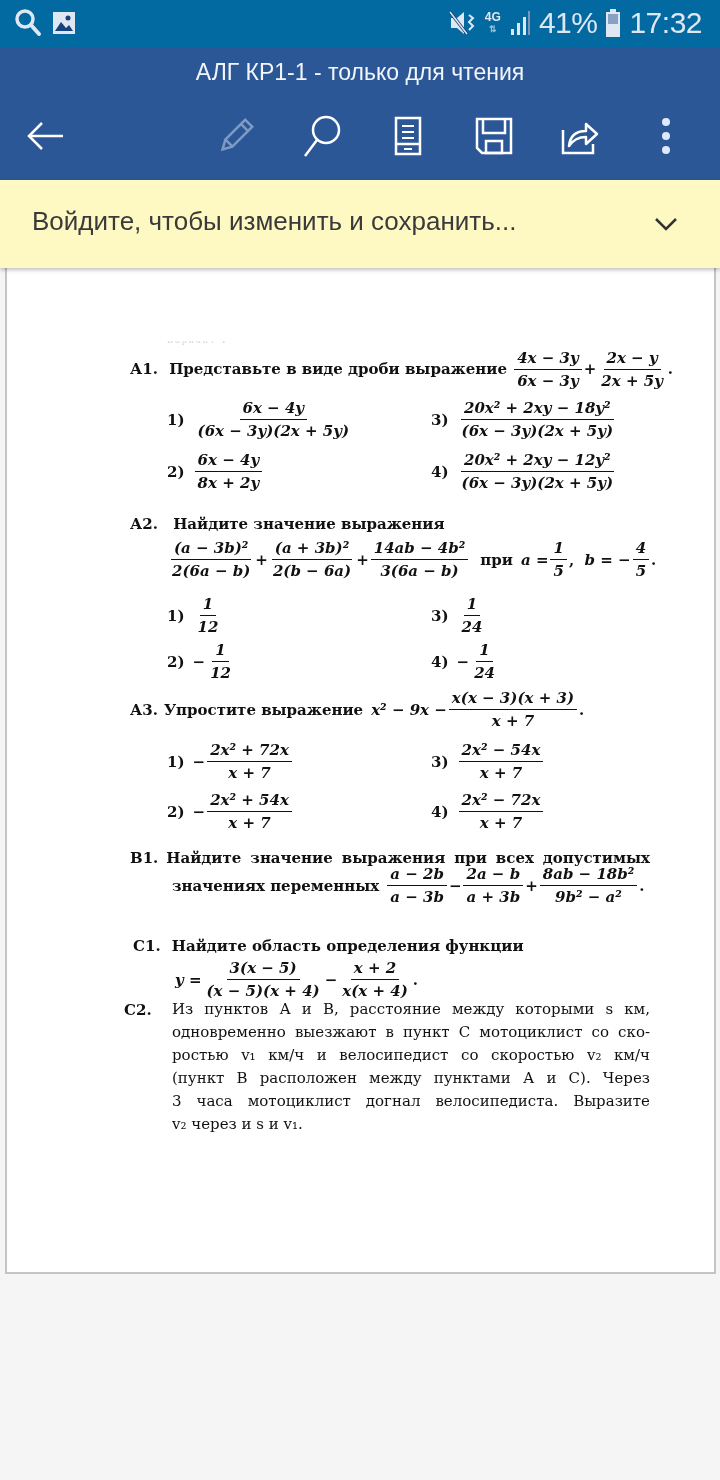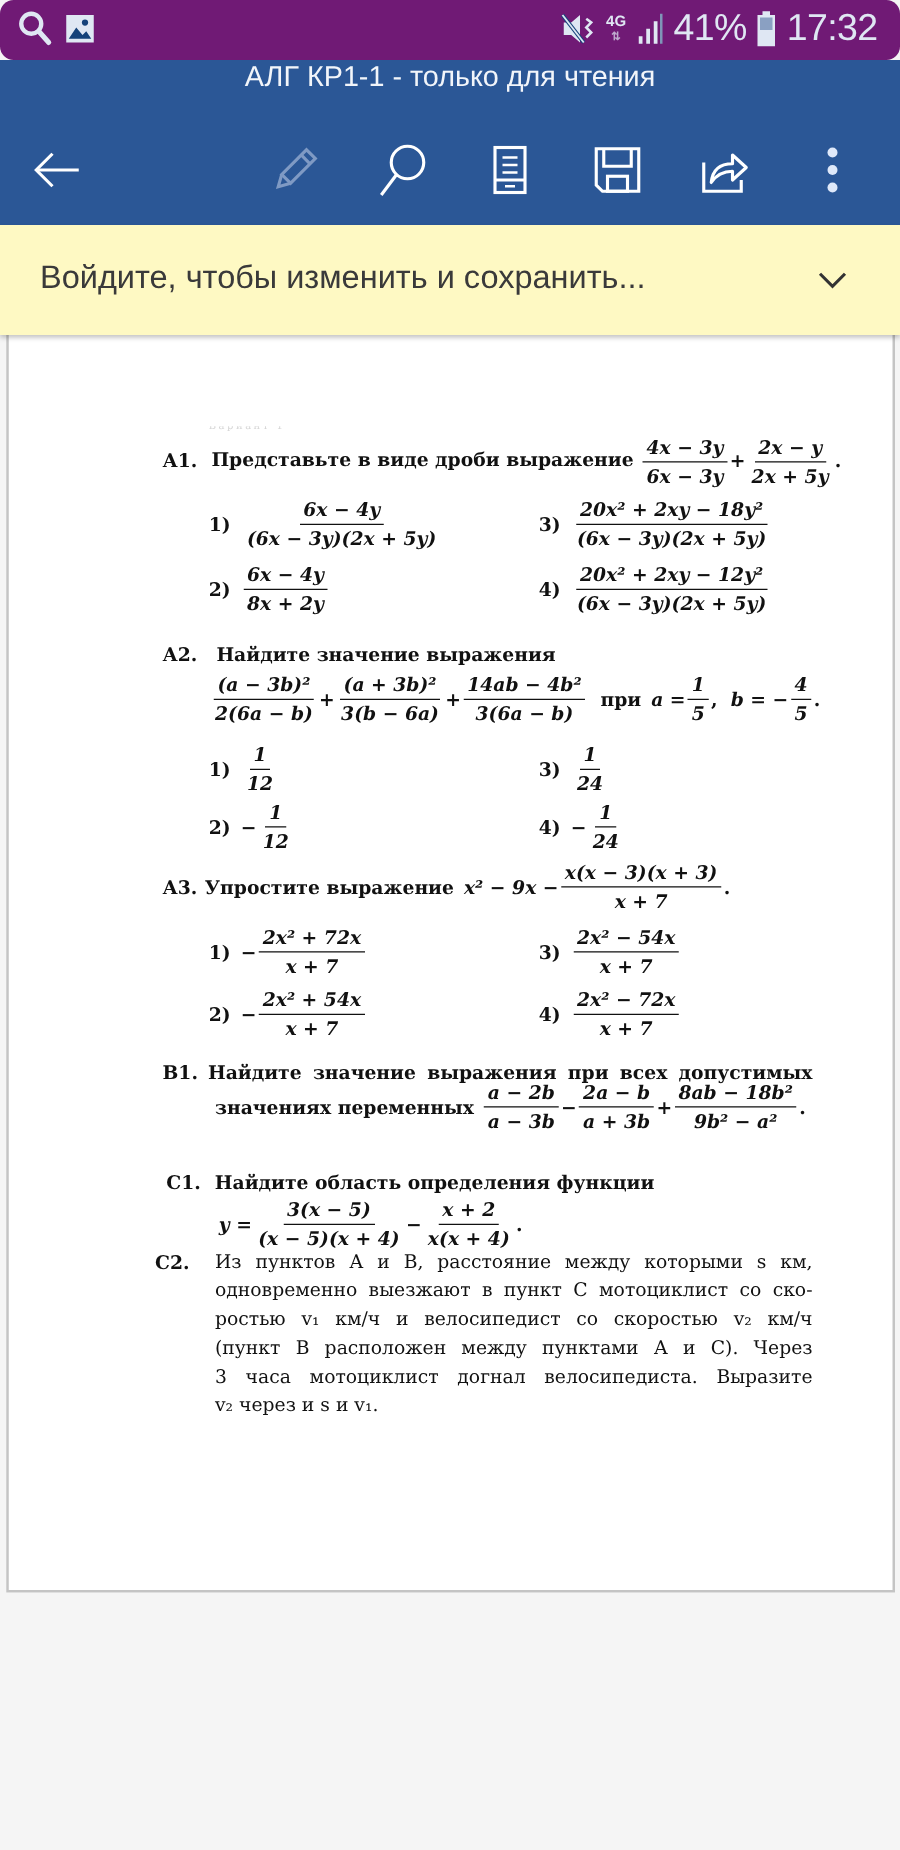--- a/index.html
+++ b/index.html
@@ -1,28 +1,28 @@
 <!DOCTYPE html>
 <html><head>
 <meta charset="utf-8">
 <style>
   * { box-sizing: border-box; margin: 0; padding: 0; }
   html, body { width: 720px; height: 1480px; overflow: hidden; background: #f5f5f5; }
   body { font-family: "DejaVu Sans", sans-serif; position: relative; }
 
   
-  .statusbar { position: absolute; left: 0; top: 0; width: 720px; height: 48px; background: #701a75; color: #dfe7f3; border-radius: 11px; }
+  .statusbar { position: absolute; left: 0; top: 0; width: 720px; height: 48px; background: #0369a1; color: #dfe7f3; }
   .statusbar .left { position: absolute; left: 14px; top: 8px; display: flex; gap: 10px; align-items: center; }
   .statusbar .right { position: absolute; right: 18px; top: 6px; display: flex; gap: 8px; align-items: center; font-family: "Liberation Sans", sans-serif; }
   .sb-text { font-size: 30px; letter-spacing: -0.5px; font-family: "Liberation Sans", sans-serif; }
   .sb-small { font-size: 12px; font-weight: bold; line-height: 11px; text-align: center; }
 
   
   .appbar { position: absolute; left: 0; top: 48px; width: 720px; height: 132px; background: #2b5796; color: #fff; }
-  .appbar .title { position: absolute; left: 0; top: 0; width: 720px; text-align: center; font-size: 23px; font-family: "Liberation Sans", sans-serif; color: #f2f5fa; }
+  .appbar .title { position: absolute; left: 0; top: 11px; width: 720px; text-align: center; font-size: 23px; font-family: "Liberation Sans", sans-serif; color: #f2f5fa; }
   .toolbar { position: absolute; left: 0; top: 58px; width: 720px; height: 60px; }
   .tb-btn { position: absolute; top: 0; width: 60px; height: 60px; display: flex; align-items: center; justify-content: center; }
 
   
   .banner { position: absolute; left: 0; top: 180px; width: 720px; height: 88px; background: #fef9c3; box-shadow: 0 2px 4px rgba(0,0,0,0.25); z-index: 2; }
   .banner .msg { position: absolute; left: 32px; top: 26px; font-size: 26px; color: #3a3a3a; font-family: "Liberation Sans", sans-serif; }
   .banner .chev { position: absolute; right: 40px; top: 30px; width: 28px; height: 28px; }
 
   
   .page { position: absolute; left: 5px; top: 262px; width: 711px; height: 1012px; background: #fff; border: 2px solid #c4c4c4; }
@@ -197,21 +197,21 @@
     <div class="task" style="left:123px; top:250px;">
       <span class="num">А2.</span>
       <span style="margin-left:10px">Найдите значение выражения</span>
     </div>
     <div class="opt" style="left:160px; top:274px;">
       <span class="frac fs">
           <span class="n">(a − 3b)²</span>
           <span class="d">2(6a − b)</span>
         </span>+<span class="frac fs">
           <span class="n">(a + 3b)²</span>
-          <span class="d">3(b − 6a)</span>
+          <span class="d">2(b − 6a)</span>
         </span>+<span class="frac fs">
           <span class="n">14ab − 4b²</span>
           <span class="d">3(6a − b)</span>
         </span>
       <span style="margin:0 8px 0 10px">при</span>
       <span class="math">a =</span><span class="frac fs">
           <span class="n">1</span>
           <span class="d">5</span>
         </span>,&nbsp;&nbsp;
       <span class="math">b = −</span><span class="frac fs">

